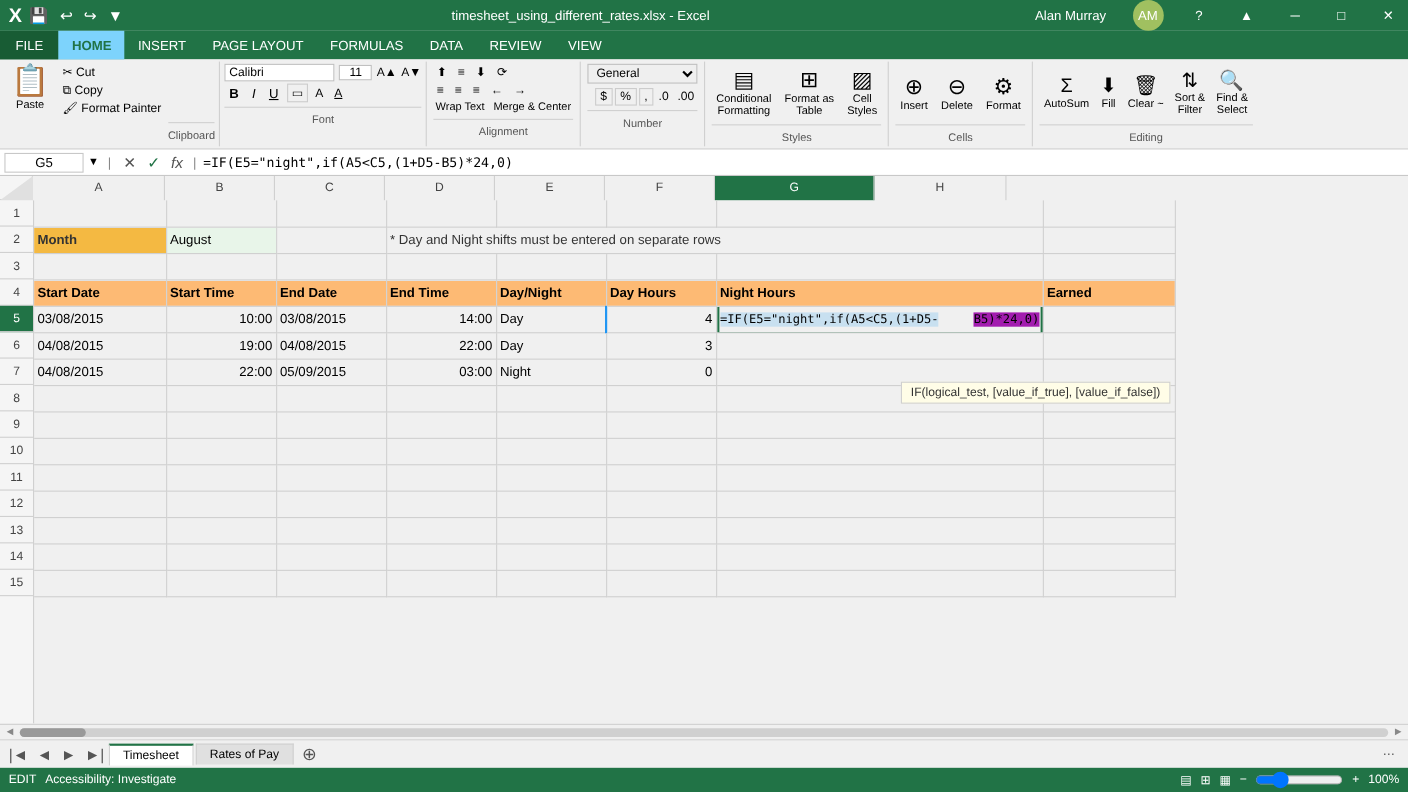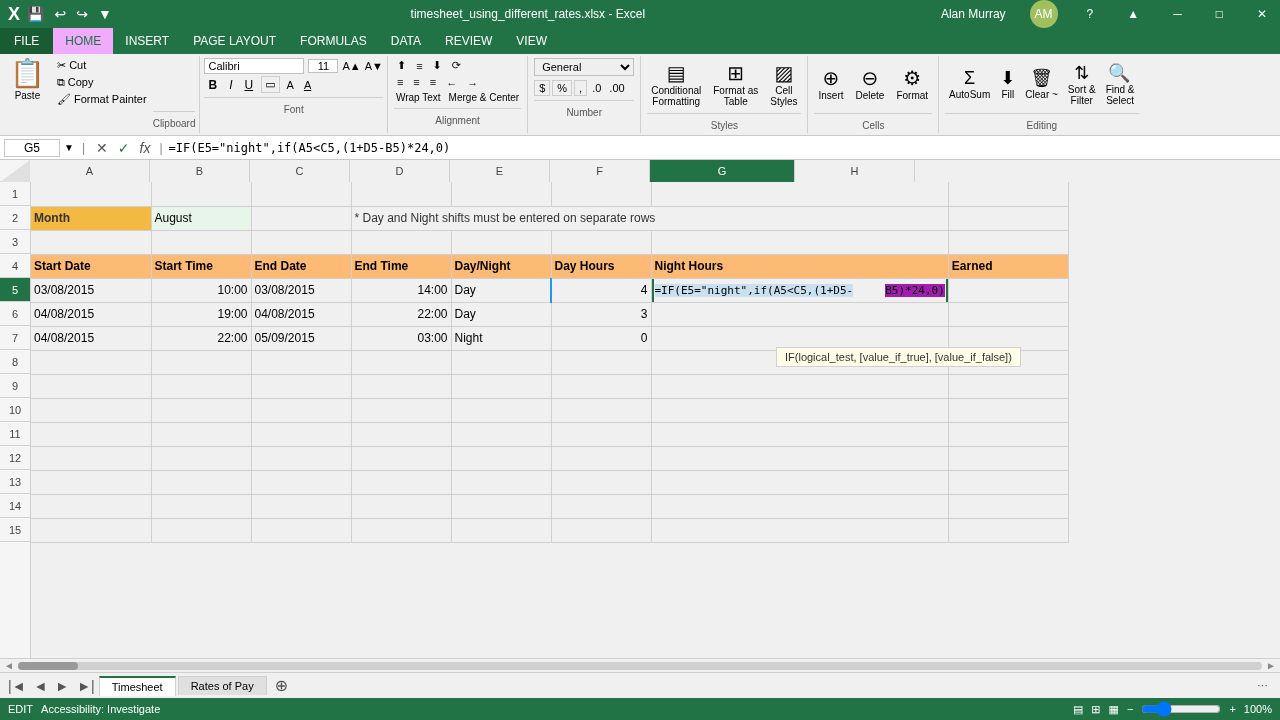--- a/index.html
+++ b/index.html
@@ -31,23 +31,23 @@
     .ribbon-tab {
       color: white;
       padding: 4px 12px;
       font-size: 12px;
       cursor: pointer;
       height: 26px;
       display: flex;
       align-items: center;
     }
     .ribbon-tab.active {
-      background: #f0abfc;
+      background: #7dd3fc;
       color: #217346;
-      font-weight: 400;
+      font-weight: 700;
     }
     .file-tab {
       background: #185c34;
       color: white;
       padding: 4px 14px;
       font-size: 12px;
       cursor: pointer;
       height: 26px;
       display: flex;
       align-items: center;
@@ -101,21 +101,21 @@
     .formula-bar {
       display: flex;
       align-items: center;
       height: 24px;
       background: white;
       border-bottom: 1px solid #c8c8c8;
       padding: 0 4px;
       gap: 4px;
     }
     .name-box {
-      width: 56px;
+      width: 72px;
       border: 1px solid #c8c8c8;
       padding: 1px 4px;
       font-size: 12px;
       text-align: center;
     }
     .formula-icon { cursor: pointer; font-size: 14px; color: #555; padding: 1px 3px; }
     .formula-input {
       flex: 1;
       border: none;
       outline: none;
@@ -341,21 +341,21 @@
       <span style="font-size:11px;cursor:pointer;padding:1px 3px;">←</span>
       <span style="font-size:11px;cursor:pointer;padding:1px 3px;">→</span>
     </div>
     <div style="display:flex;gap:4px;align-items:center;">
       <span style="font-size:10px;cursor:pointer;padding:1px 2px;">Wrap Text</span>
       <span style="font-size:10px;cursor:pointer;padding:1px 2px;">Merge &amp; Center</span>
     </div>
     <div class="ribbon-group-label">Alignment</div>
   </div>
 
-  <div style="border-right:1px solid #d0d0d0;padding:2px 6px;display:flex;flex-direction:column;gap:2px;min-width:110px;">
+  <div style="border-right:1px solid #d0d0d0;padding:2px 6px;display:flex;flex-direction:column;gap:2px;min-width:110px;align-items:flex-end;">
     <select class="format-dropdown">
       <option>General</option>
     </select>
     <div style="display:flex;gap:2px;align-items:center;margin-top:2px;">
       <span style="font-size:11px;cursor:pointer;padding:1px 4px;border:1px solid #ccc;">$</span>
       <span style="font-size:11px;cursor:pointer;padding:1px 4px;border:1px solid #ccc;">%</span>
       <span style="font-size:11px;cursor:pointer;padding:1px 4px;border:1px solid #ccc;">,</span>
       <span style="font-size:11px;cursor:pointer;padding:1px 3px;">.0</span>
       <span style="font-size:11px;cursor:pointer;padding:1px 3px;">.00</span>
     </div>
@@ -650,21 +650,21 @@
                 <td></td>
                 <td></td>
                 <td></td>
                 <td></td>
                 <td></td>
                 <td></td>
               </tr>
         </tbody>
           </table>
 
-        <div class="formula-tooltip" style="left:745px;top:165px;">IF(logical_test, [value_if_true], [value_if_false])</div>
+        <div class="formula-tooltip" style="left:788px;top:165px;">IF(logical_test, [value_if_true], [value_if_false])</div>
 
       </div>
     </div>
   </div>
 
   <div style="display:flex;align-items:center;height:14px;background:#f0f0f0;border-top:1px solid #d0d0d0;">
     <div style="margin-left:4px;font-size:10px;color:#888;">◄</div>
     <div style="flex:1;margin:0 4px;height:8px;background:#d0d0d0;border-radius:4px;position:relative;">
       <div style="width:60px;height:8px;background:#999;border-radius:4px;position:absolute;left:0;"></div>
     </div>

